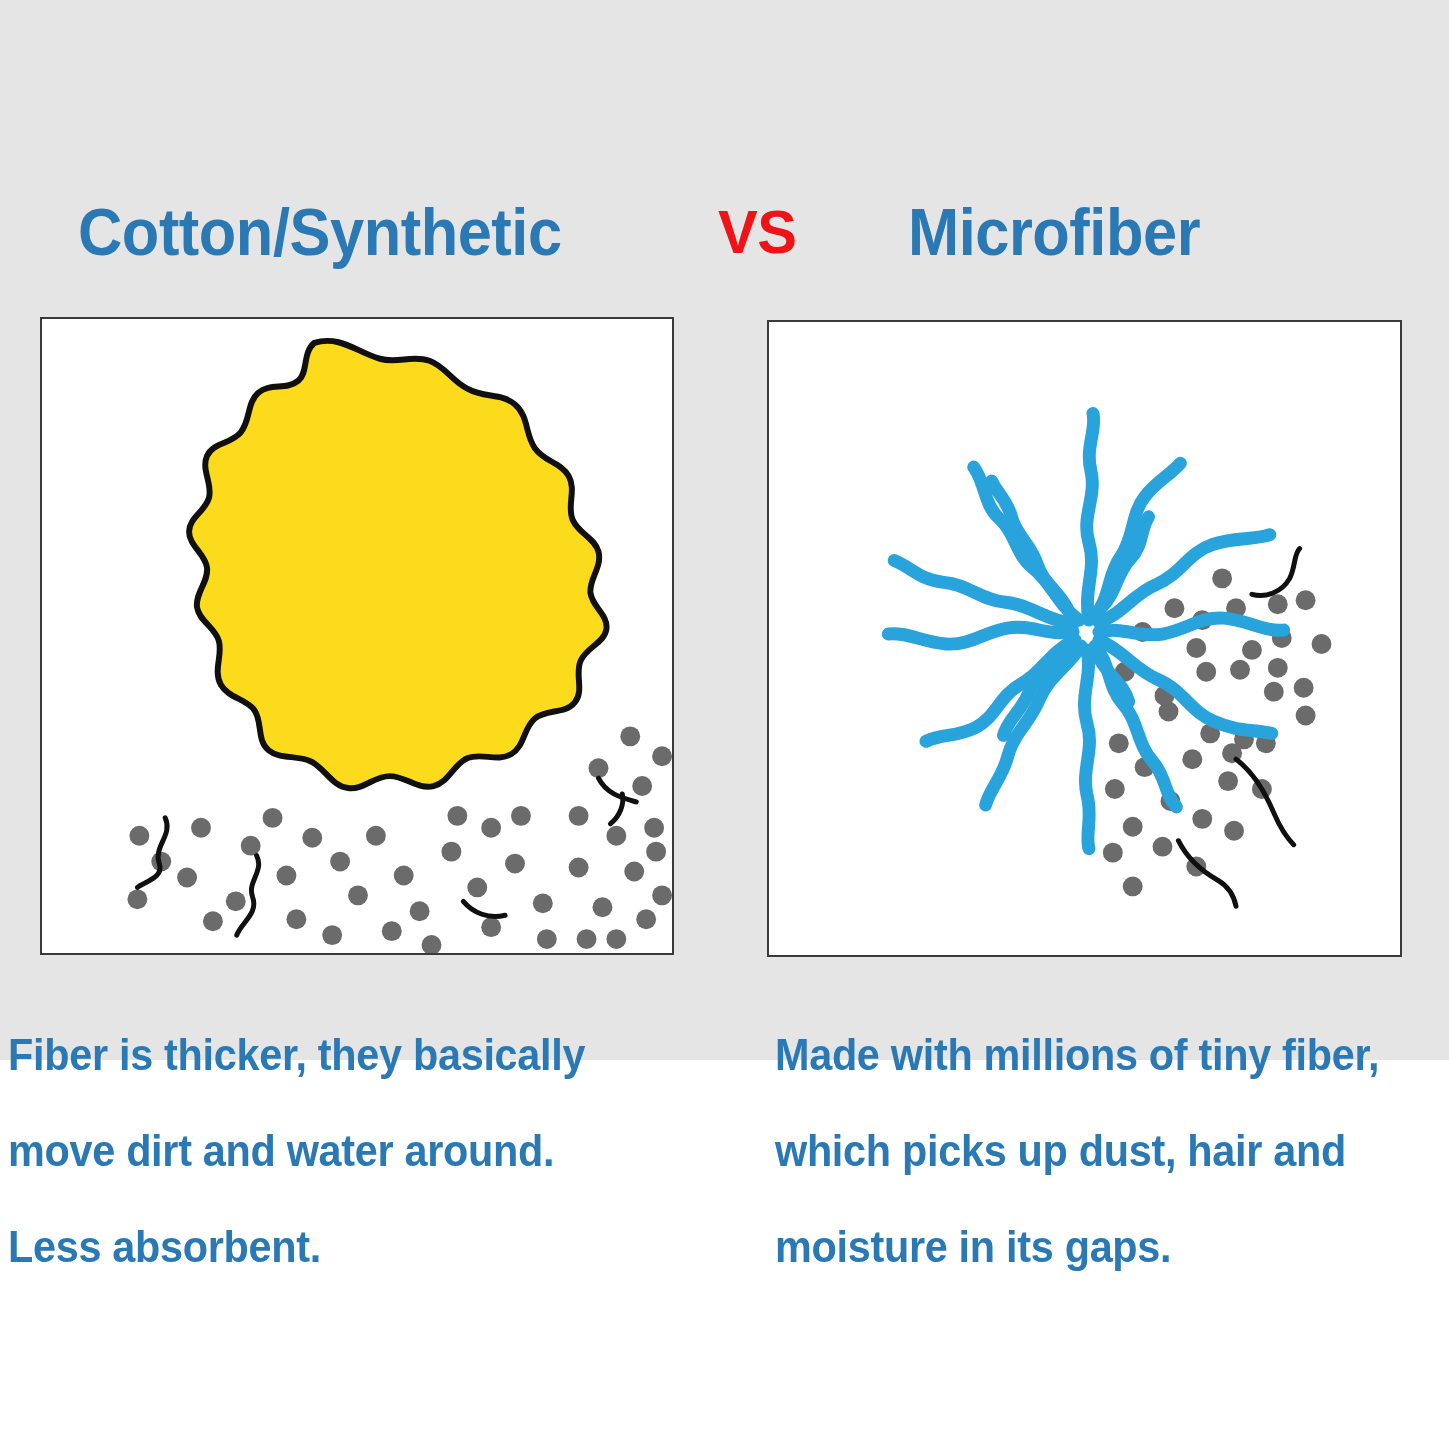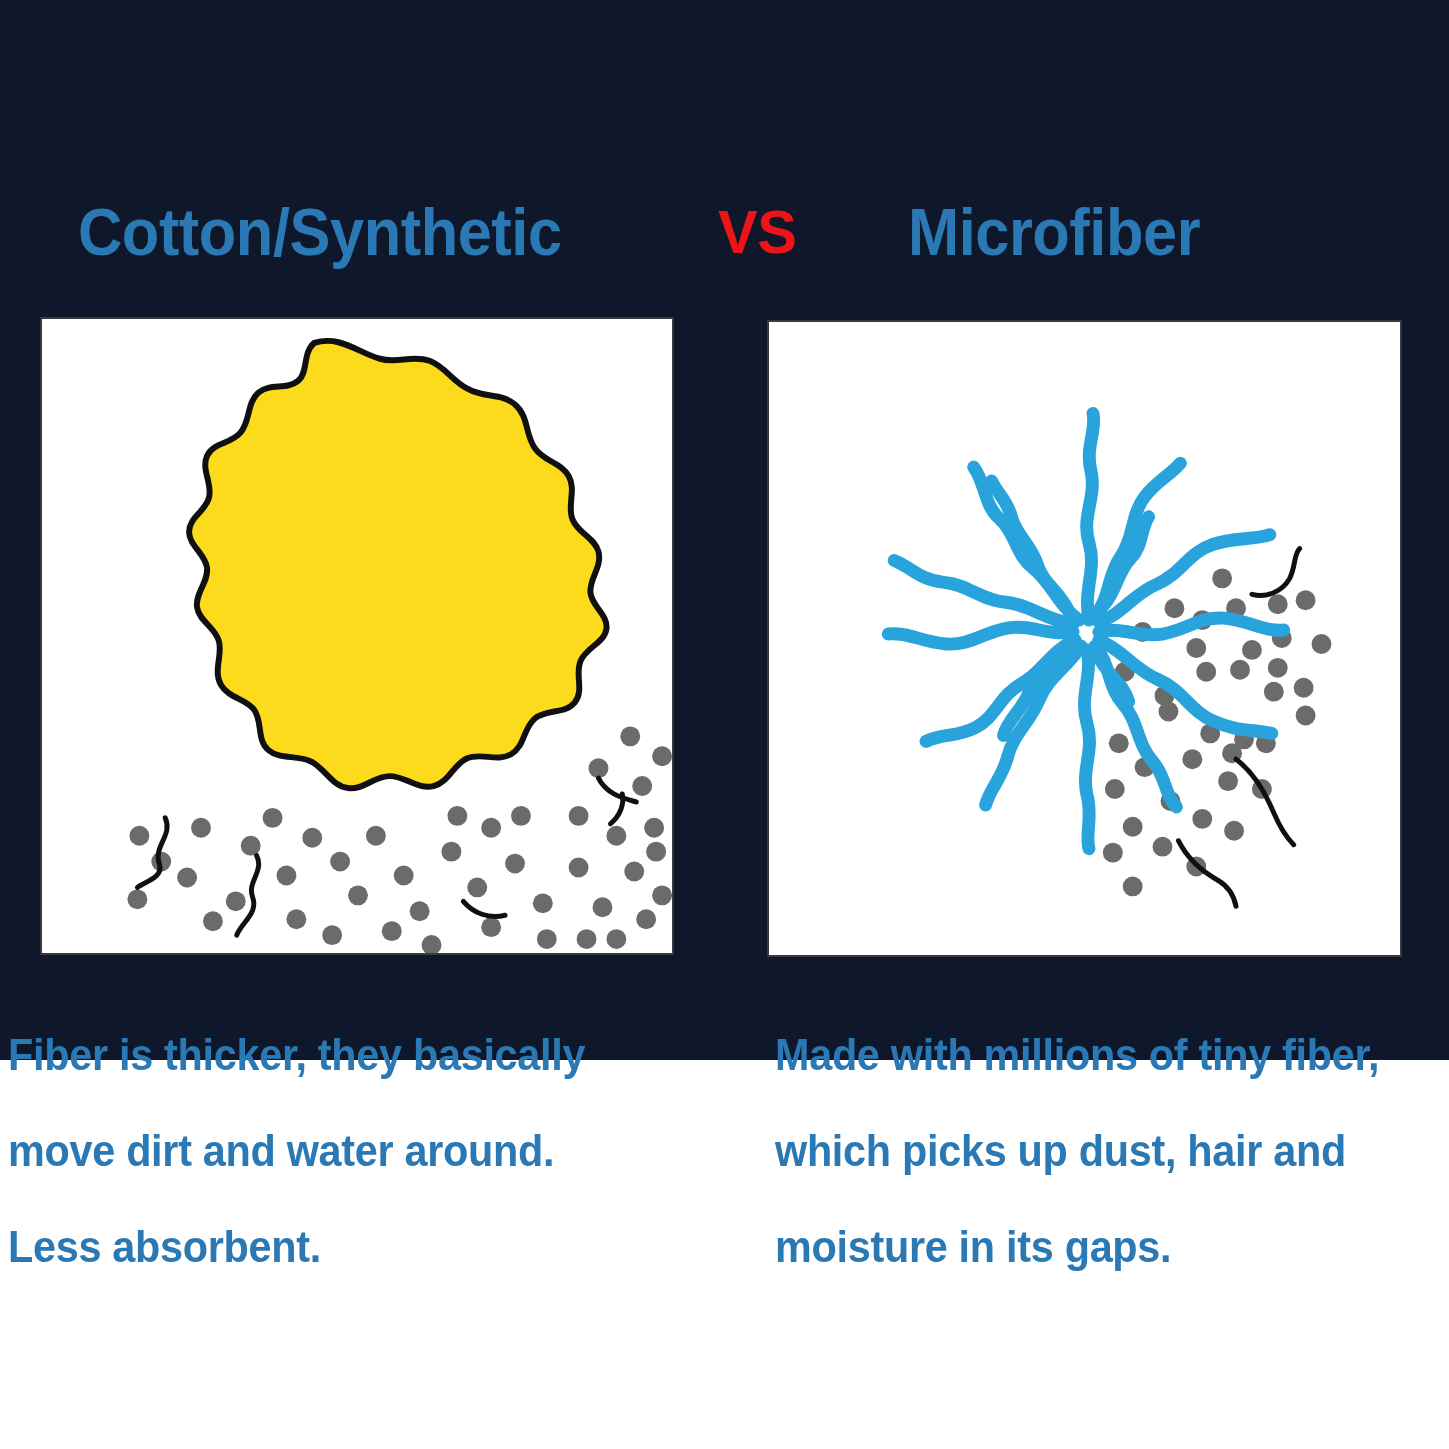--- a/index.html
+++ b/index.html
@@ -15,21 +15,21 @@
     overflow: hidden;
     font-family: "Liberation Sans", "DejaVu Sans", sans-serif;
     -webkit-font-smoothing: antialiased;
   }
 
   #stage {
     position: absolute;
     left: 0; top: 0;
     width: 1449px;
     height: 1060px;
-    background: #0f172a;
+    background: #e5e5e5;
   }
 
   
   .title-row {
     position: absolute;
     left: 0;
     top: 186px;
     width: 1449px;
     height: 92px;
   }

